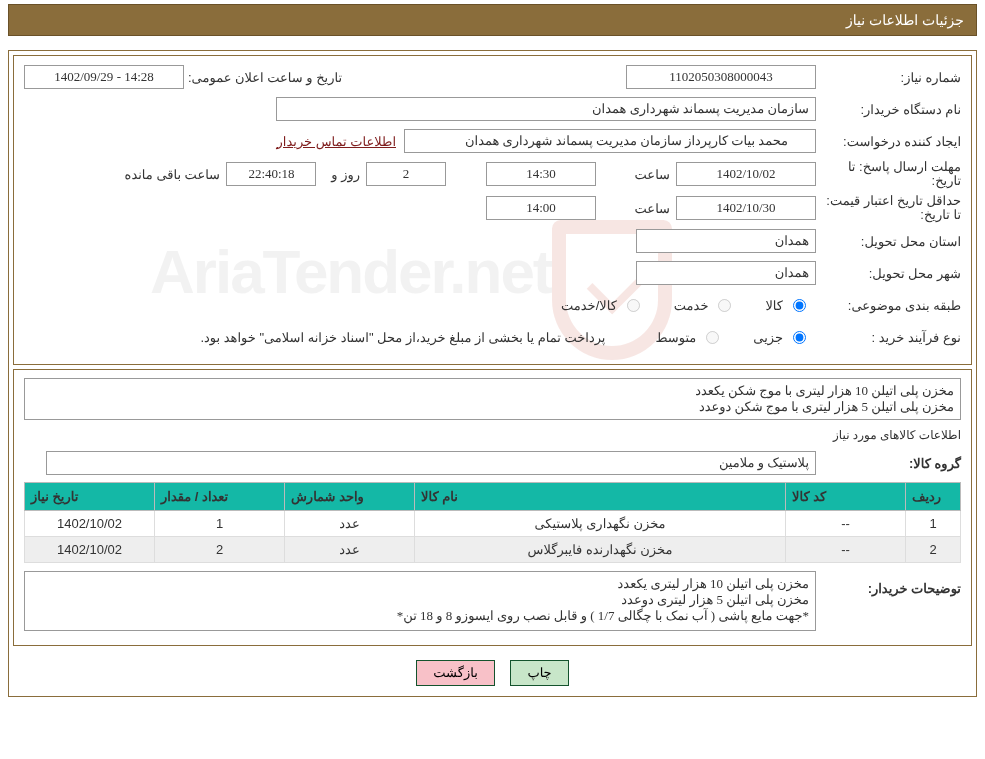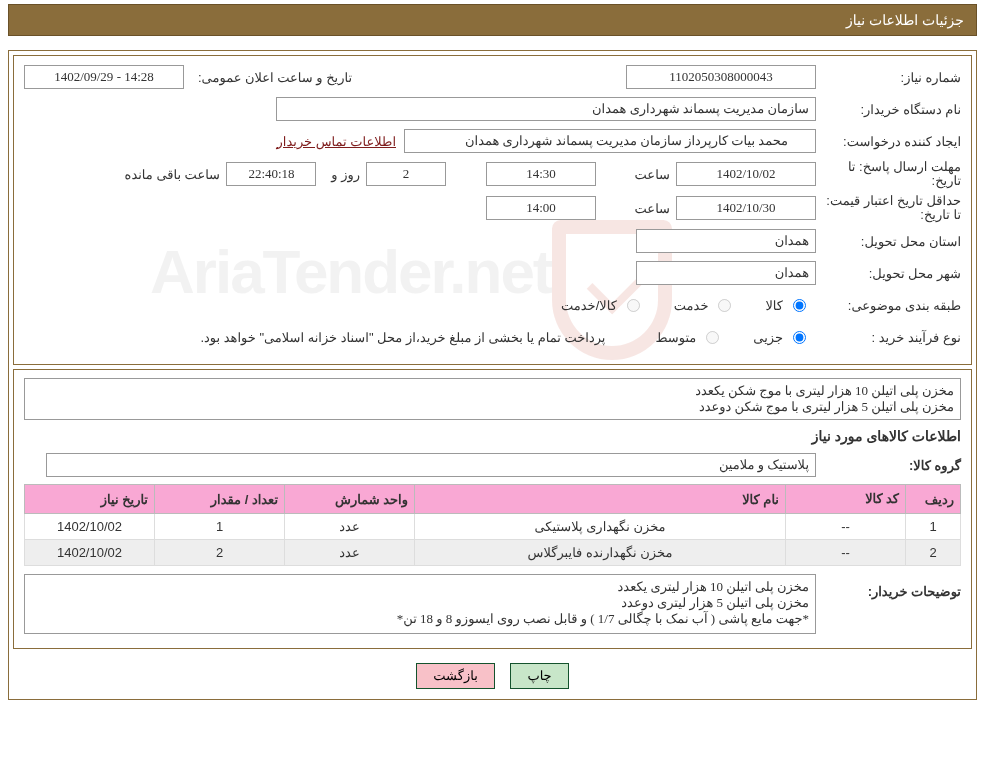--- a/index.html
+++ b/index.html
@@ -71,36 +71,36 @@
   color: #7f1d1d;
   text-decoration: underline;
   cursor: pointer;
   margin-right: 8px;
 }
 .radio-row { display: flex; align-items: center; gap: 6px; }
 .radio-row input[type="radio"] { margin: 0 4px; }
 .radio-row .rlabel { margin-left: 24px; font-size: 13px; }
 .note { color: #333; font-size: 13px; margin-right: 20px; }
 .section-title {
-  font-weight: bold;
-  font-size: 14px;
+  font-weight: normal;
+  font-size: 12px;
   margin: 8px 0 8px 0;
 }
 .table {
   width: 100%;
   border-collapse: collapse;
   margin-top: 6px;
 }
 .table th {
-  background: #f9a8d4;
+  background: #14b8a6;
   border: 1px solid #bbb;
   padding: 6px;
   font-size: 13px;
   font-weight: bold;
-  text-align: right;
+  text-align: left;
 }
 .table td {
   border: 1px solid #ddd;
   padding: 5px;
   text-align: center;
   font-size: 13px;
 }
 .table tr:nth-child(even) td { background: #eee; }
 .table tr:nth-child(odd) td { background: #fff; }
 .btn-row {
@@ -165,21 +165,21 @@
   </div>
 
   <div class="outer-frame">
 
     <div class="inner-section">
 
       <div class="row">
         <span class="label">شماره نیاز:</span>
         <span class="text-box" style="width:190px;">1102050308000043</span>
         <span style="flex:1"></span>
-        <span class="label" style="width:auto; margin-left:14px;">تاریخ و ساعت اعلان عمومی:</span>
+        <span class="label" style="width:auto; margin-left:4px;">تاریخ و ساعت اعلان عمومی:</span>
         <span class="text-box" style="width:160px;">14:28 - 1402/09/29</span>
       </div>
 
       <div class="row">
         <span class="label">نام دستگاه خریدار:</span>
         <span class="text-box" style="width:540px; text-align:right;">سازمان مدیریت پسماند شهرداری همدان</span>
       </div>
 
       <div class="row">
         <span class="label">ایجاد کننده درخواست:</span>
@@ -247,21 +247,21 @@
 
       <div class="row">
         <span class="label" style="font-weight:bold;">گروه کالا:</span>
         <span class="text-box" style="width:770px; text-align:right;">پلاستیک و ملامین</span>
       </div>
 
       <table class="table">
         <thead>
           <tr>
             <th style="width:55px;">ردیف</th>
-            <th style="width:120px;font-family:Liberation Serif, serif;">کد کالا</th>
+            <th style="width:120px;">کد کالا</th>
             <th>نام کالا</th>
             <th style="width:130px;">واحد شمارش</th>
             <th style="width:130px;">تعداد / مقدار</th>
             <th style="width:130px;">تاریخ نیاز</th>
           </tr>
         </thead>
         <tbody>
           <tr>
             <td>1</td>
             <td>--</td>

